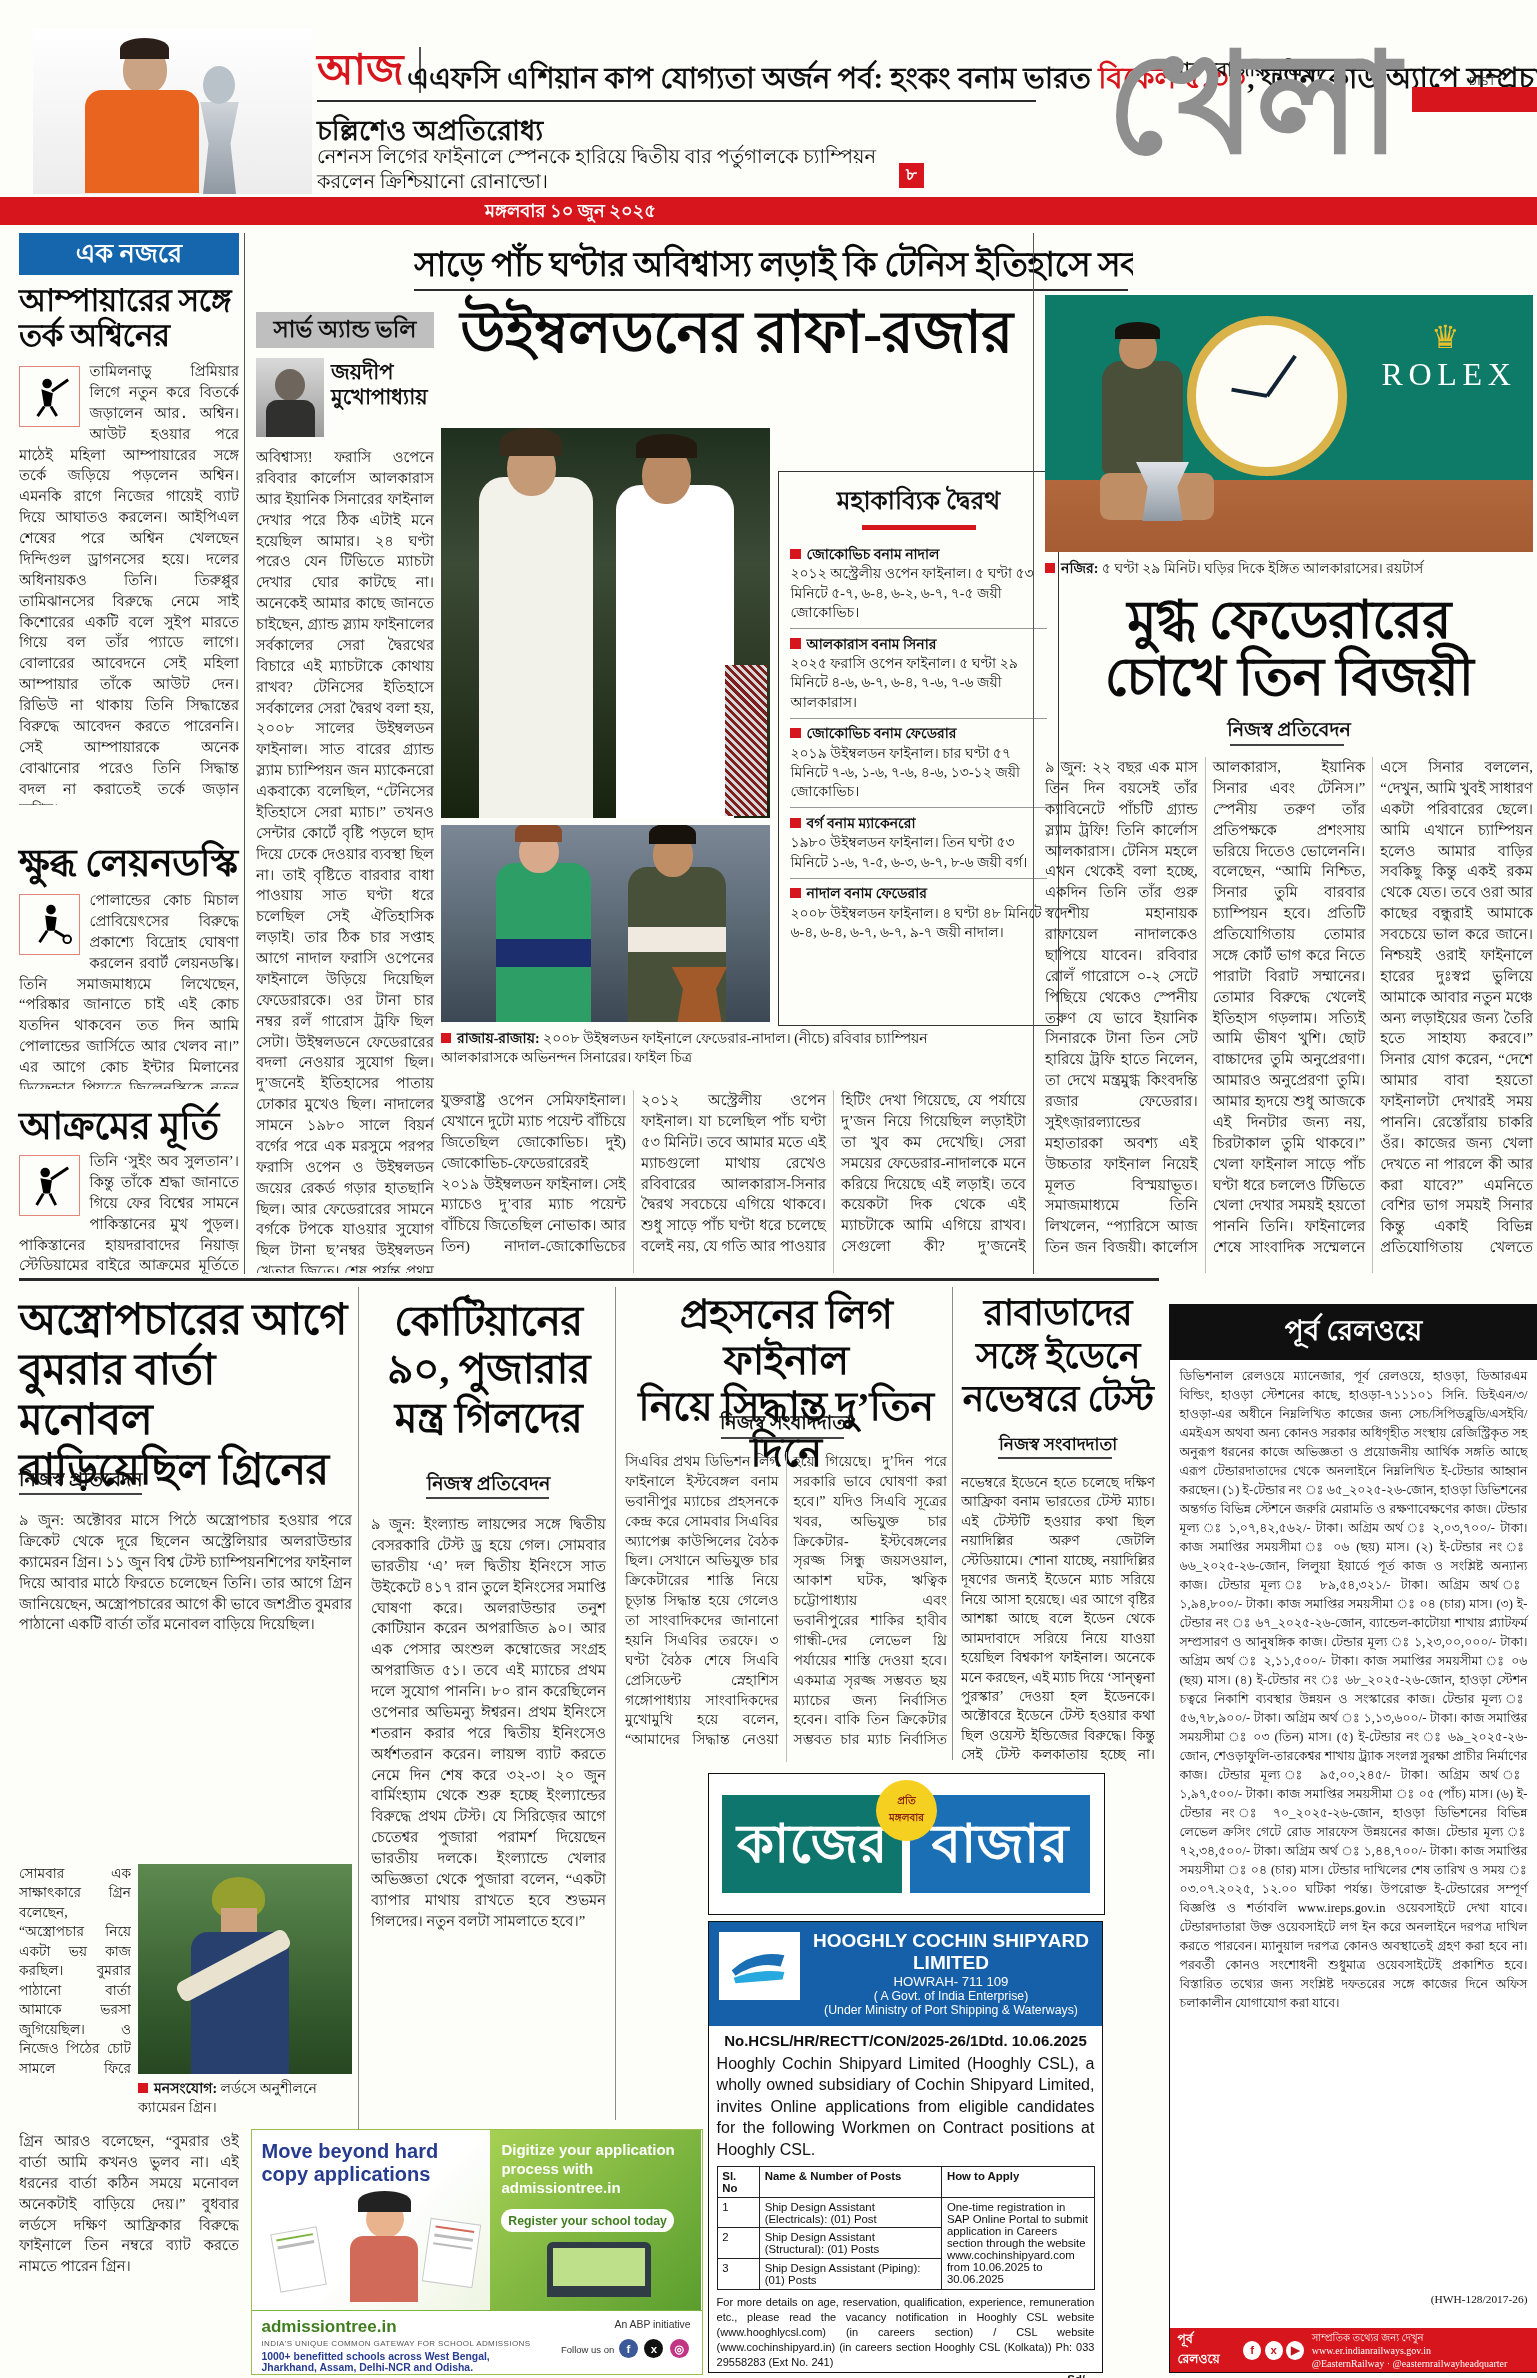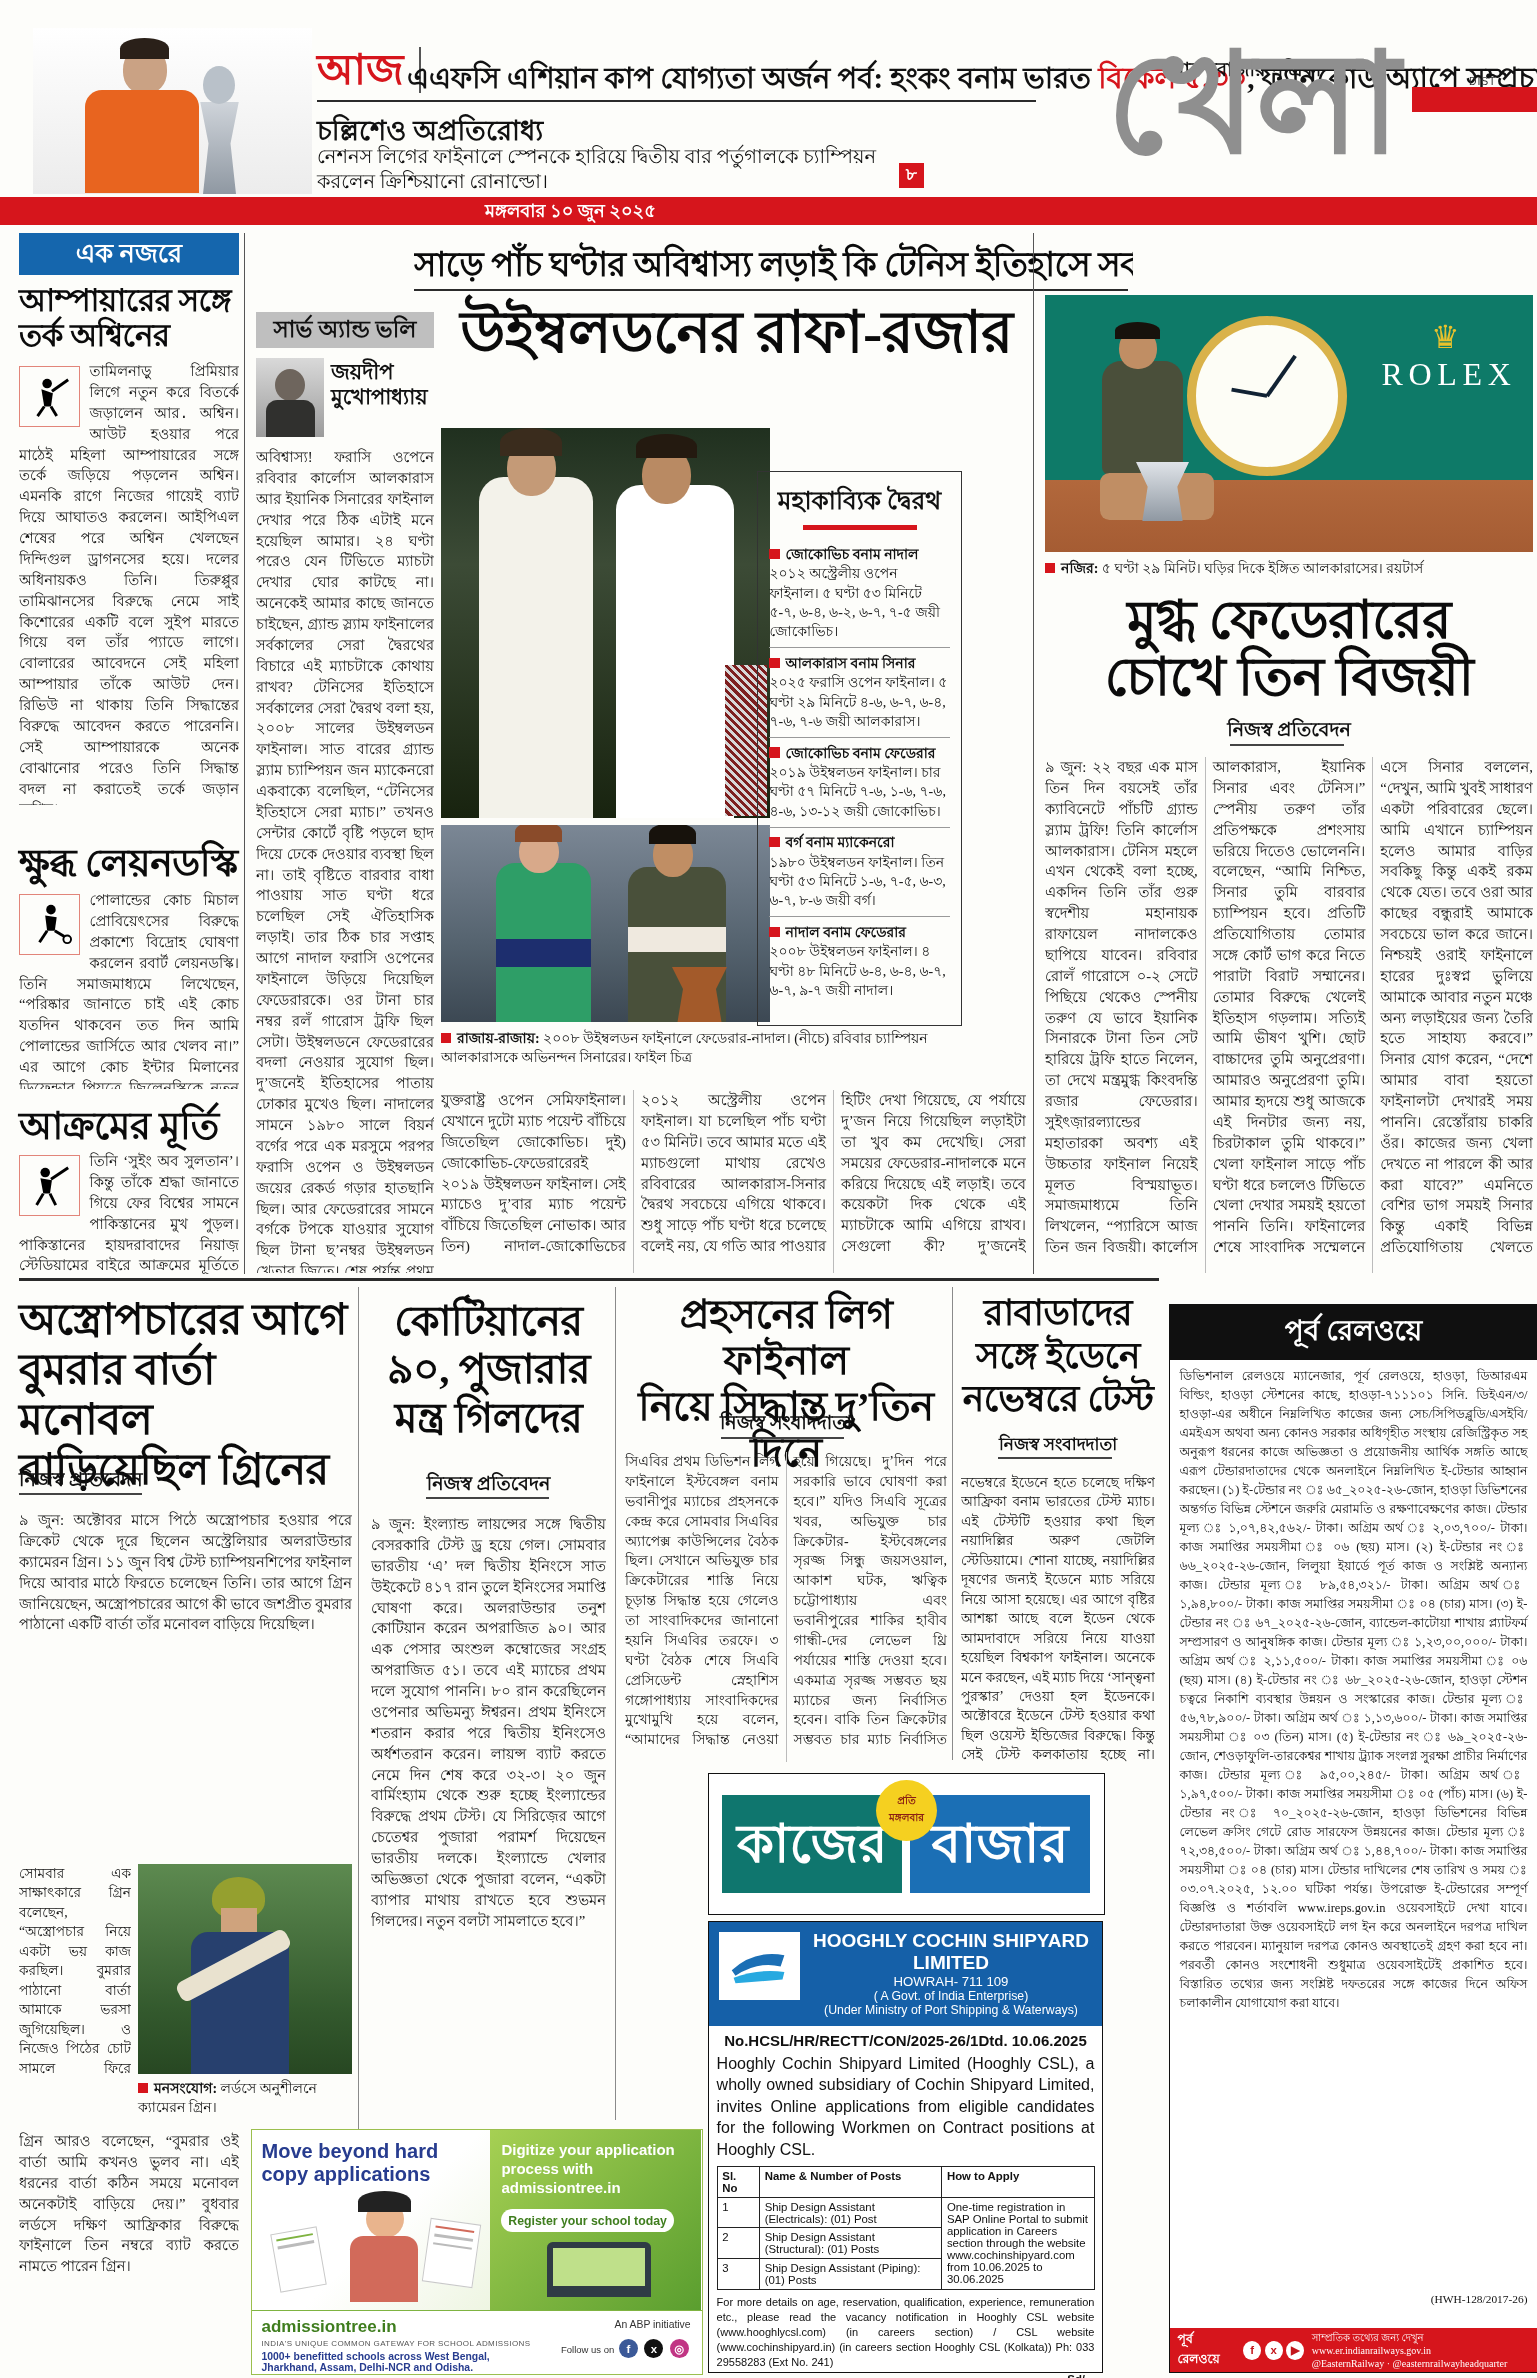--- a/index.html
+++ b/index.html
@@ -145,21 +145,21 @@
     <div class="abs" style="left:187px;top:102px;width:98px;height:24.6px;background:#efe9df;"></div>
     <div class="abs" style="left:212px;top:7.6px;width:40px;height:44px;border-radius:48%;background:#c08e64;"></div>
     <div class="abs" style="left:208px;top:-1.9px;width:47px;height:21px;border-radius:50% 50% 0 0;background:#17120c;"></div>
     <div class="abs" style="left:231px;top:142px;width:55px;height:55px;background:#a35a2a;clip-path:polygon(0 0,100% 0,80% 40%,90% 100%,10% 100%,20% 40%);"></div>
   </div>
 
   <div class="abs cap" style="left:441px;top:1030px;width:530px;">
     <span class="sqm"></span><b>রাজায়-রাজায়:</b><span> ২০০৮ উইম্বলডন ফাইনালে ফেডেরার-নাদাল। (নীচে) রবিবার চ্যাম্পিয়ন আলকারাসকে অভিনন্দন সিনারের। ফাইল চিত্র</span>
   </div>
 
-  <div class="abs" style="left:757px;top:471px;width:205px;height:555px;border:1.9px solid #333;padding:9.5px 11.4px;box-sizing:border-box;">
+  <div class="abs" style="left:778px;top:471px;width:281px;height:555px;border:1.9px solid #333;padding:9.5px 11.4px;box-sizing:border-box;">
     <div class="bold" style="text-align:center;font-size:24.6px;">মহাকাব্যিক দ্বৈরথ</div>
     <div style="width:114px;height:4.7px;background:#d6151c;margin:3.8px auto 9.5px;"></div>
     <div class="small-txt" style="font-size:14px;line-height:1.38;">
       <div style="border-bottom:0.9px solid #999;padding:5.7px 0;"><span class="sqm"></span><b>জোকোভিচ বনাম নাদাল</b><br><span>২০১২ অস্ট্রেলীয় ওপেন ফাইনাল। ৫ ঘণ্টা ৫৩ মিনিটে ৫-৭, ৬-৪, ৬-২, ৬-৭, ৭-৫ জয়ী জোকোভিচ।</span></div>
       <div style="border-bottom:0.9px solid #999;padding:5.7px 0;"><span class="sqm"></span><b>আলকারাস বনাম সিনার</b><br><span>২০২৫ ফরাসি ওপেন ফাইনাল। ৫ ঘণ্টা ২৯ মিনিটে ৪-৬, ৬-৭, ৬-৪, ৭-৬, ৭-৬ জয়ী আলকারাস।</span></div>
       <div style="border-bottom:0.9px solid #999;padding:5.7px 0;"><span class="sqm"></span><b>জোকোভিচ বনাম ফেডেরার</b><br><span>২০১৯ উইম্বলডন ফাইনাল। চার ঘণ্টা ৫৭ মিনিটে ৭-৬, ১-৬, ৭-৬, ৪-৬, ১৩-১২ জয়ী জোকোভিচ।</span></div>
       <div style="border-bottom:0.9px solid #999;padding:5.7px 0;"><span class="sqm"></span><b>বর্গ বনাম ম্যাকেনরো</b><br><span>১৯৮০ উইম্বলডন ফাইনাল। তিন ঘণ্টা ৫৩ মিনিটে ১-৬, ৭-৫, ৬-৩, ৬-৭, ৮-৬ জয়ী বর্গ।</span></div>
       <div style="padding:5.7px 0;"><span class="sqm"></span><b>নাদাল বনাম ফেডেরার</b><br><span>২০০৮ উইম্বলডন ফাইনাল। ৪ ঘণ্টা ৪৮ মিনিটে ৬-৪, ৬-৪, ৬-৭, ৬-৭, ৯-৭ জয়ী নাদাল।</span></div>
     </div>
   </div>

